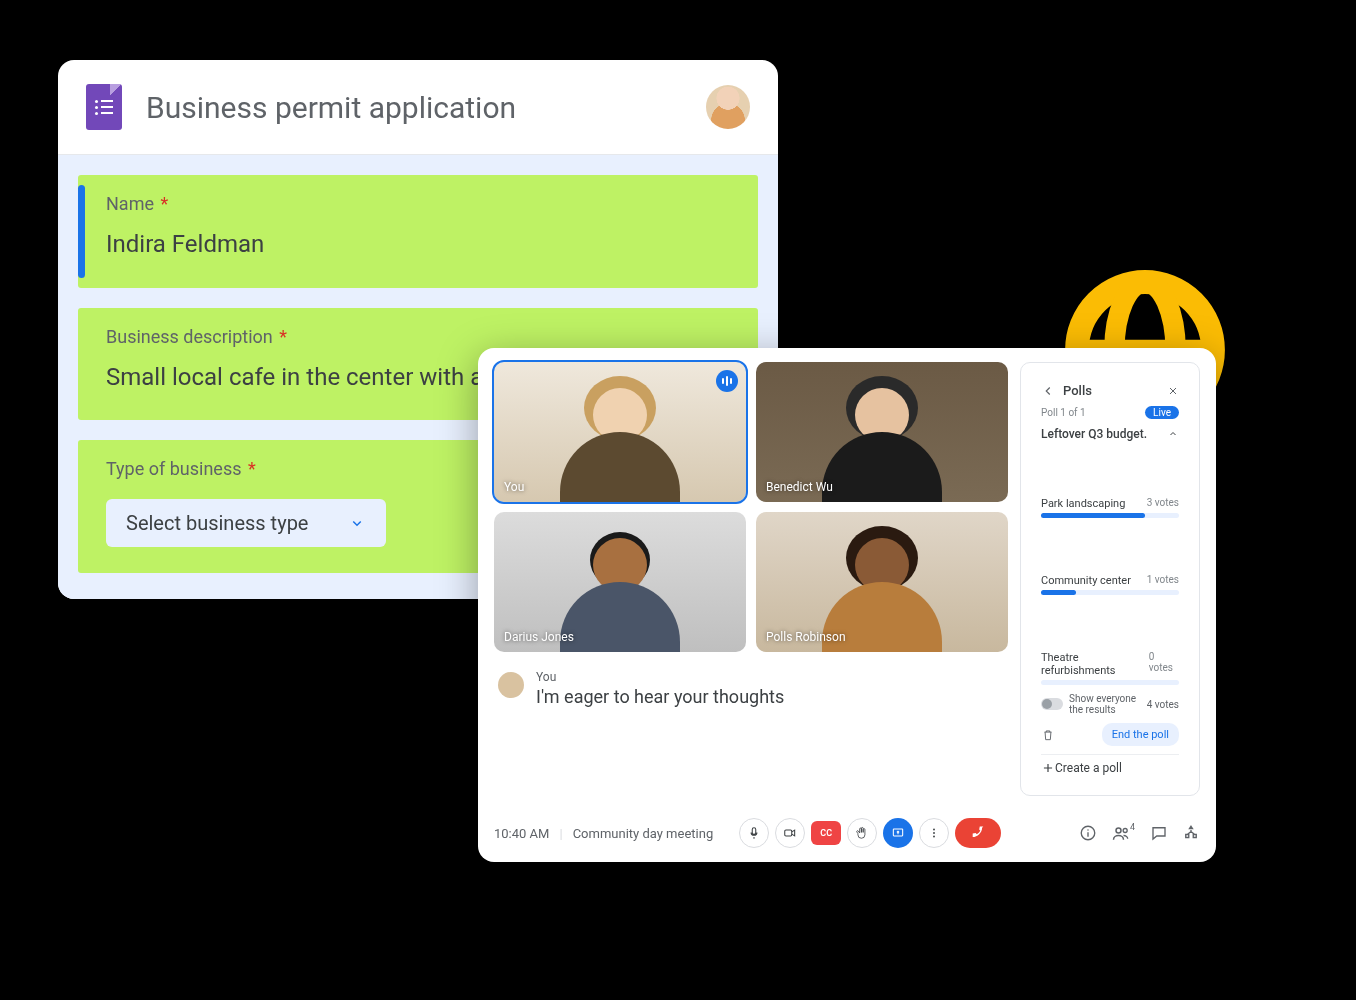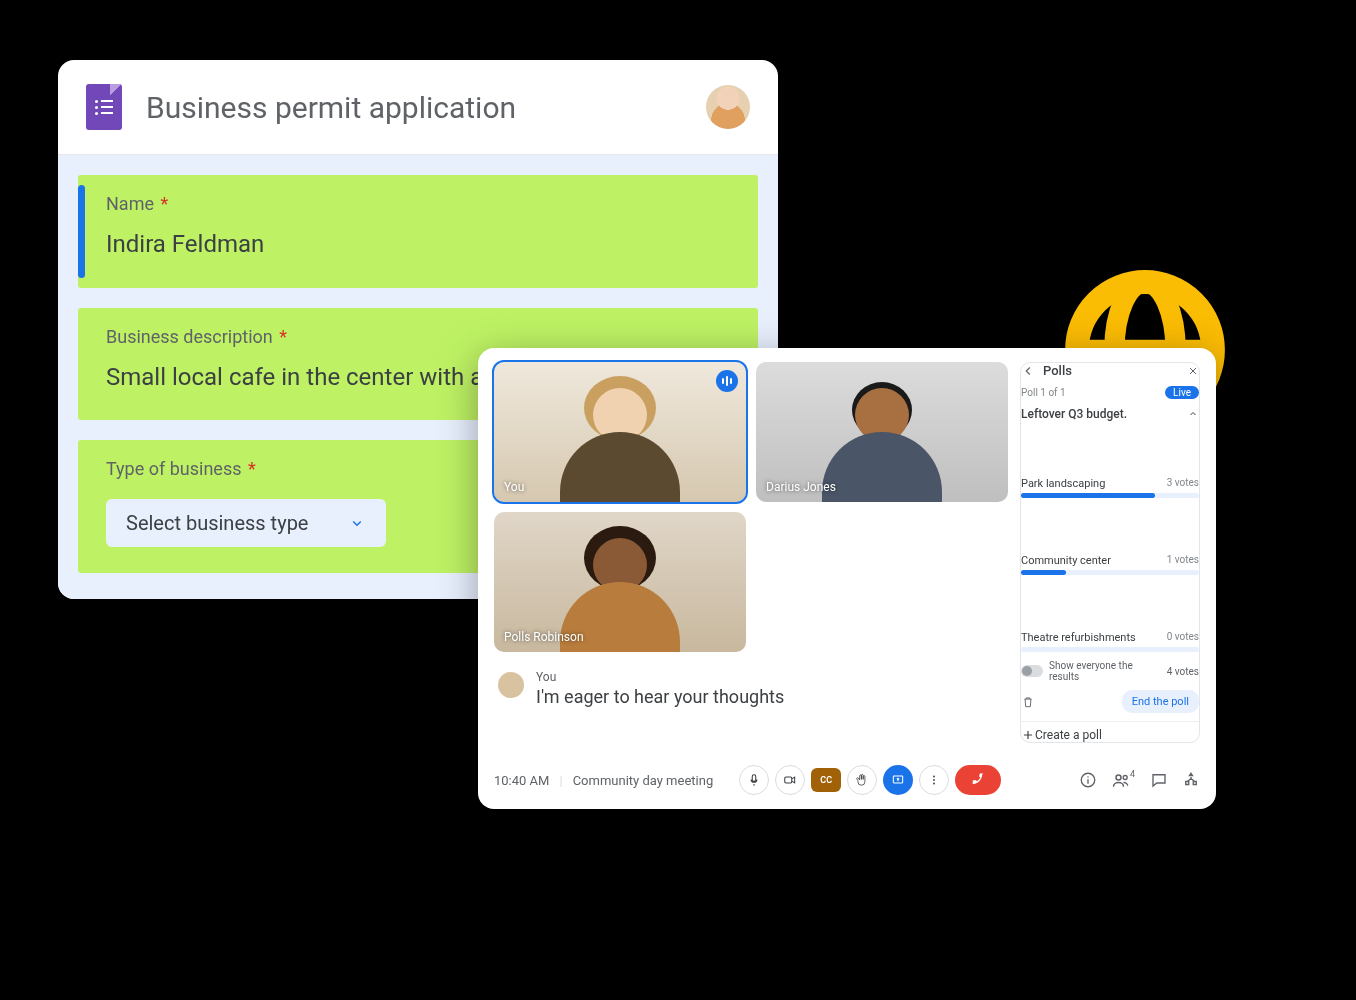--- a/index.html
+++ b/index.html
@@ -216,21 +216,21 @@
     margin-top:2px;
   }
   .caption-name { font-size: 12px; color:#5f6368; }
   .caption-text { font-size: 18px; color:#3c4043; margin-top:2px; }
 
   
   .polls {
     width: 180px;
     border: 1px solid #e2e5ea;
     border-radius: 10px;
-    padding: 0;
+    padding: 20px;
     font-size: 11px;
     color: #3c4043;
     display: flex; flex-direction: column;
     gap: 8px;
   }
   .polls-hd {
     display:flex; align-items:center; gap:8px;
   }
   .polls-hd .ttl { flex:1; font-size:13px; font-weight:500; }
   .polls-sub {
@@ -269,21 +269,21 @@
   }
   .meet-left { display:flex; align-items:center; gap: 10px; color:#5f6368; font-size:13px;text-align:right; }
   .meet-left .divider { color:#dadce0; }
   .meet-center { display:flex; align-items:center; gap:6px; margin-left: 14px; }
   .cbtn {
     width: 30px; height:30px; border-radius:50%;
     border:1px solid #dadce0;
     display:flex; align-items:center; justify-content:center;
     color:#3c4043; background:#fff;
   }
-  .cbtn.blue { border:none; background:#a16207; color:#fff; border-radius:6px; width:30px; height:24px; font-size:9px; font-weight:600;}
+  .cbtn.blue { border:none; background:#ef4444; color:#fff; border-radius:6px; width:30px; height:24px; font-size:9px; font-weight:600;}
   .cbtn.blue-round { border:none; background:#1a73e8; color:#fff; }
   .hang {
     width: 46px; height:30px; border-radius:16px; background:#ea4335; color:#fff;
     display:flex; align-items:center; justify-content:center;
   }
   .meet-right { margin-left:auto; display:flex; align-items:center; gap:14px; color:#5f6368; }
   .ppl { position:relative; display:flex; align-items:center;}
   .ppl .badge { font-size:9px; position:relative; top:-6px; left:-1px;}
 
   svg { display:block; }
@@ -367,20 +367,28 @@
               <div class="body"></div>
             </div>
           <div class="ind">
             <span style="height:6px"></span>
               <span style="height:10px"></span>
               <span style="height:6px"></span>
           </div>
           <div class="nm">You</div>
         </div>
 
+        <div class="tile p1">
+          <div class="hair"></div>
+            <div class="person">
+              <div class="head"></div>
+              <div class="body"></div>
+            </div>
+          <div class="nm">Benedict Wu</div>
+        </div>
 
         <div class="tile p2">
           <div class="hair"></div>
             <div class="person">
               <div class="head"></div>
               <div class="body"></div>
             </div>
           <div class="nm">Darius Jones</div>
         </div>
 

